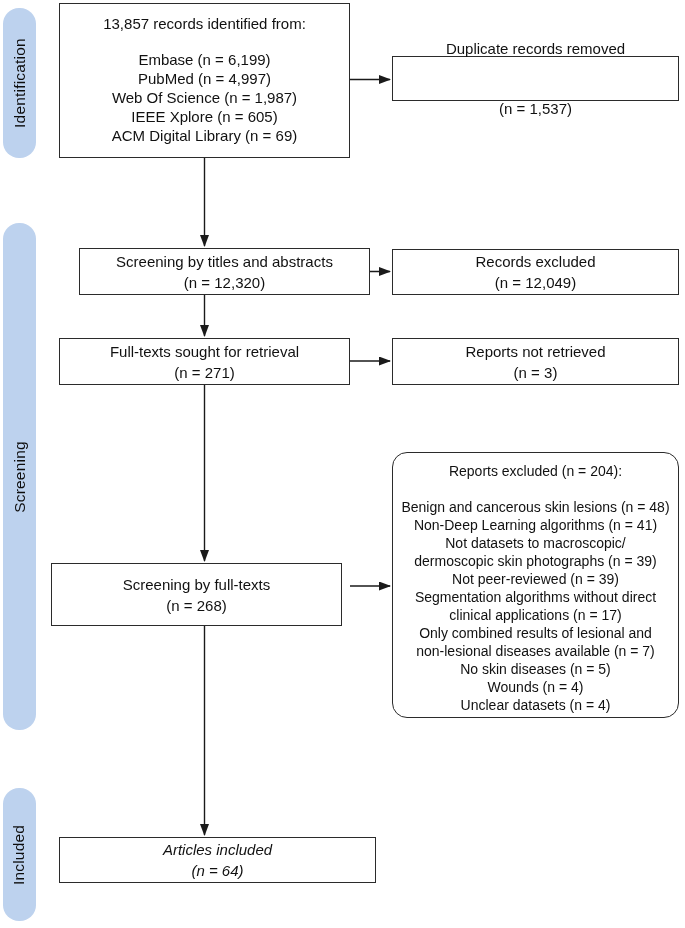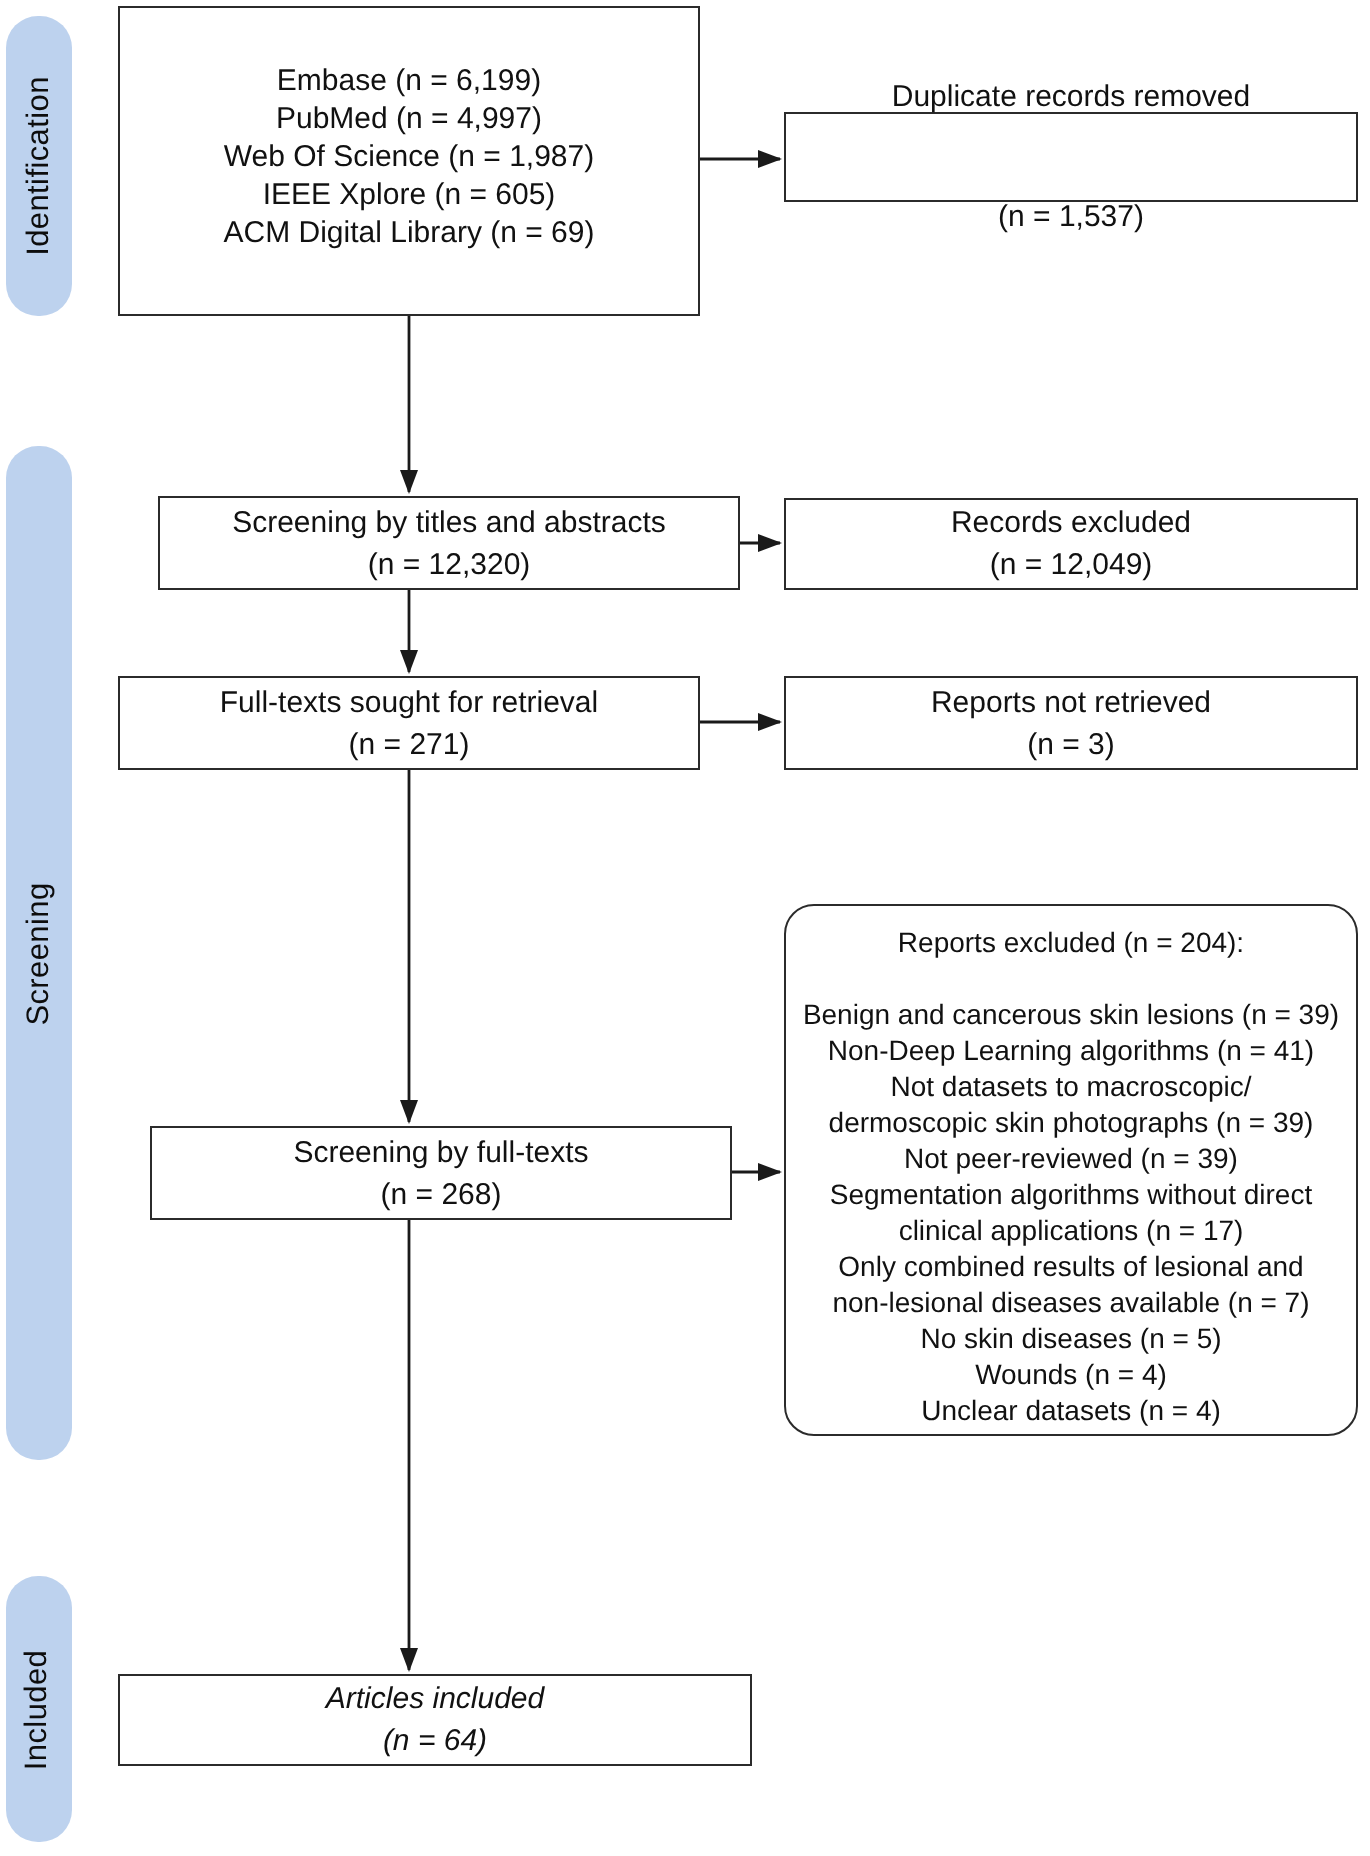--- a/index.html
+++ b/index.html
@@ -75,21 +75,21 @@
   .box.reasons {
     font-size: 14px;
     line-height: 18px;
     padding-top: 9px;
   }
   .box.reasons .spacer { height: 18px; }
 
   #b-identified     { left: 59px;  top: 3px;   width: 291px; height: 155px; }
   #b-screen-titles  { left: 59px;  top: 248px; width: 291px; height: 47px; margin-left: 20px; }
   #b-fulltexts      { left: 59px;  top: 338px; width: 291px; height: 47px; }
-  #b-screen-full    { left: 75px;  top: 563px; width: 291px; height: 47px; }
+  #b-screen-full    { left: 51px;  top: 563px; width: 291px; height: 63px; }
   #b-included       { left: 59px;  top: 837px; width: 317px; height: 46px; font-style: italic; }
 
   #b-duplicates     { left: 392px; top: 56px;  width: 287px; height: 45px; gap: 39px; }
   #b-rec-excl       { left: 392px; top: 249px; width: 287px; height: 46px; }
   #b-not-retrieved  { left: 392px; top: 338px; width: 287px; height: 47px; }
   #b-rep-excl       { left: 392px; top: 452px; width: 287px; height: 266px; border-radius: 15px; }
 </style>
 </head>
 <body>
 
@@ -115,20 +115,21 @@
     <span class="vlabel">Identification</span>
   </div>
   <div class="stage-band" id="band-screening">
     <span class="vlabel">Screening</span>
   </div>
   <div class="stage-band" id="band-included">
     <span class="vlabel">Included</span>
   </div>
 
   <div class="box multi" id="b-identified">
+    <div class="ln">13,857 records identified from:</div>
     <div class="spacer"></div>
     <div class="ln">Embase (n = 6,199)</div>
     <div class="ln">PubMed (n = 4,997)</div>
     <div class="ln">Web Of Science (n = 1,987)</div>
     <div class="ln">IEEE Xplore (n = 605)</div>
     <div class="ln">ACM Digital Library (n = 69)</div>
   </div>
 
   <div class="box two" id="b-duplicates">
     <div class="ln">Duplicate records removed</div>
@@ -156,21 +157,21 @@
   </div>
 
   <div class="box two" id="b-screen-full">
     <div class="ln">Screening by full-texts</div>
     <div class="ln">(n = 268)</div>
   </div>
 
   <div class="box reasons" id="b-rep-excl">
     <div class="ln">Reports excluded (n = 204):</div>
     <div class="spacer"></div>
-    <div class="ln">Benign and cancerous skin lesions (n = 39)</div>
+    <div class="ln">Benign and cancerous skin lesions (n = 48)</div>
     <div class="ln">Non-Deep Learning algorithms (n = 41)</div>
     <div class="ln">Not datasets to macroscopic/</div>
     <div class="ln">dermoscopic skin photographs (n = 39)</div>
     <div class="ln">Not peer-reviewed (n = 39)</div>
     <div class="ln">Segmentation algorithms without direct</div>
     <div class="ln">clinical applications (n = 17)</div>
     <div class="ln">Only combined results of lesional and</div>
     <div class="ln">non-lesional diseases available (n = 7)</div>
     <div class="ln">No skin diseases (n = 5)</div>
     <div class="ln">Wounds (n = 4)</div>

